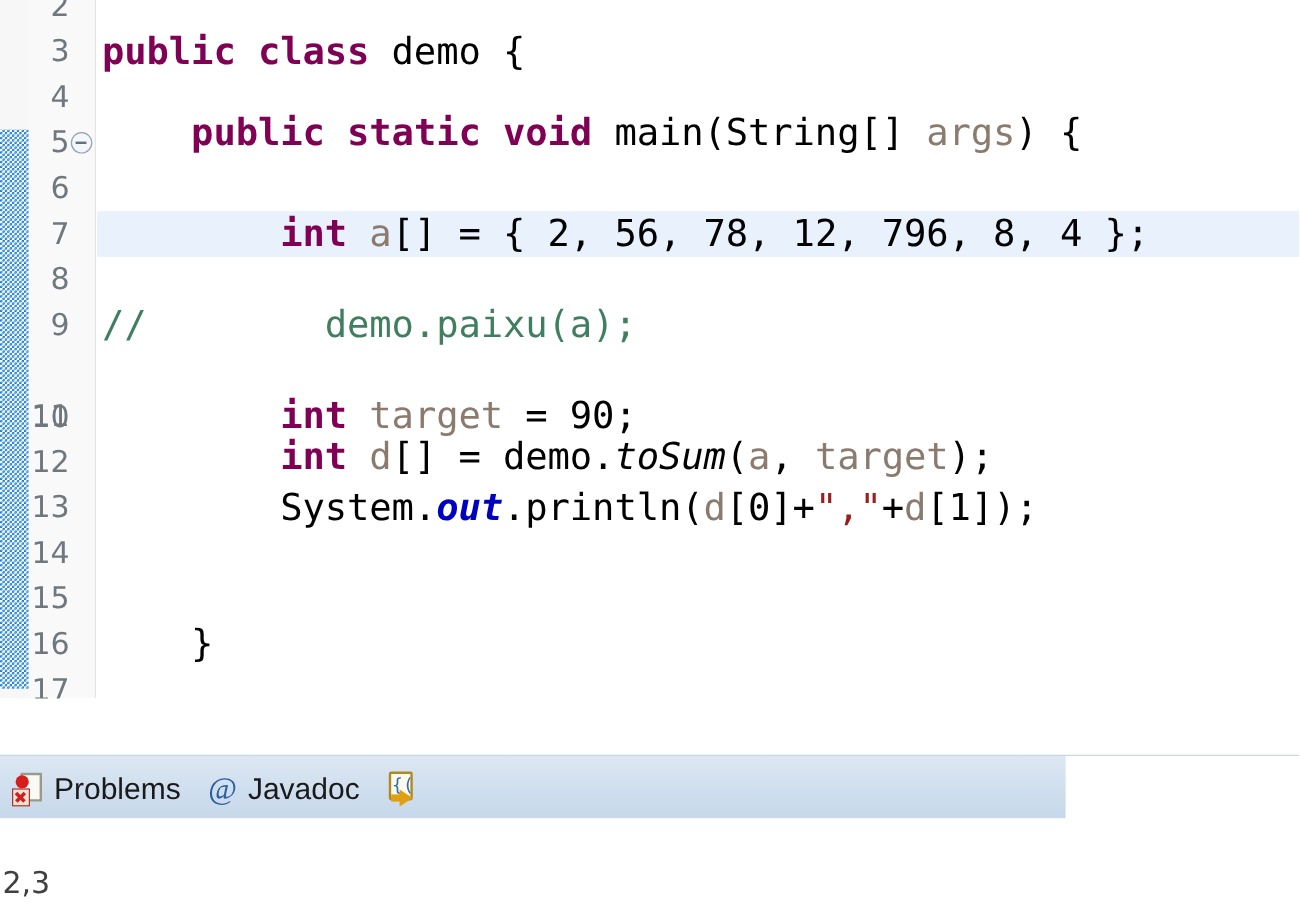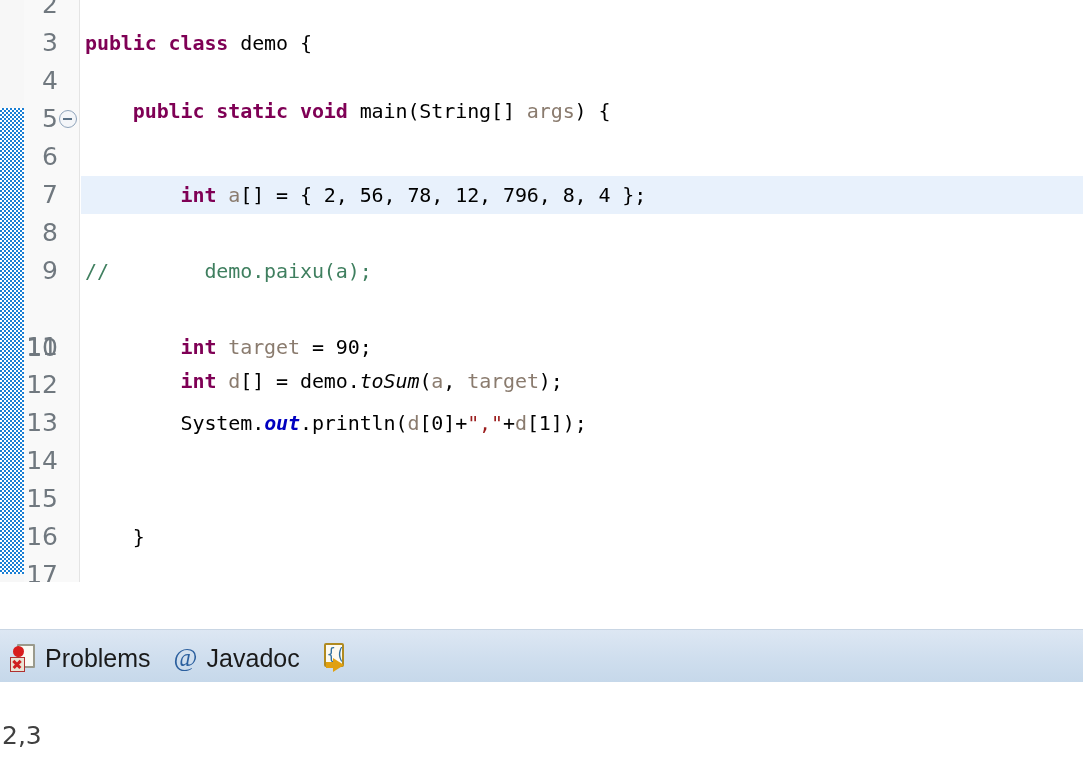--- a/index.html
+++ b/index.html
@@ -100,21 +100,21 @@
     left: -81px;
     width: 1083px;
     height: 38px;
     background: #e8f1fc;
   }
   .code-line {
     position: absolute;
     left: 4px;
     white-space: pre;
     font-family: "DejaVu Sans Mono", monospace;
-    font-size: 20px;
+    font-size: 31px;
     line-height: 38px;
     color: #000000;
     letter-spacing: -0.1px;
     text-align: right;
   }
 
   .kw    { color: #7f0055; font-weight: bold; }
   .var   { color: #8a7b6e; }
   .cmt   { color: #3f7f5f; }
   .str   { color: #9b1d1d; }
@@ -134,21 +134,21 @@
   
   .bottom {
     position: absolute;
     left: 0; top: 630px;
     width: 1083px;
     height: 135px;
     background: #ffffff;
   }
   .tabbar {
     position: relative;
-    width: 1083px;
+    width: 888px;
     height: 52px;
     background: linear-gradient(to bottom, #dde7f3 0%, #cfdeee 55%, #c6d8ea 100%);
   }
   .tab {
     position: absolute;
     top: 4px;
     height: 48px;
     display: flex;
     align-items: center;
     padding: 0 9px;

